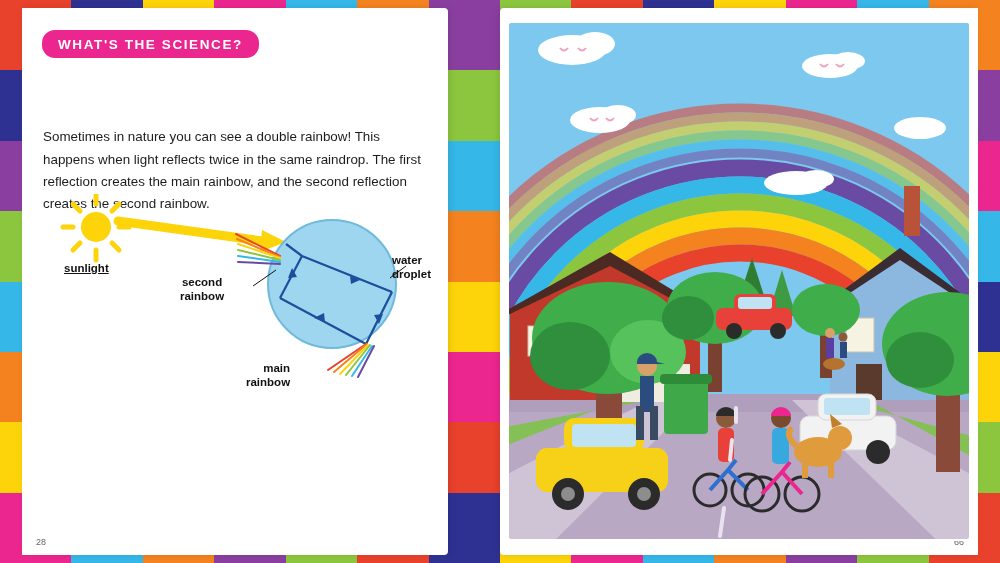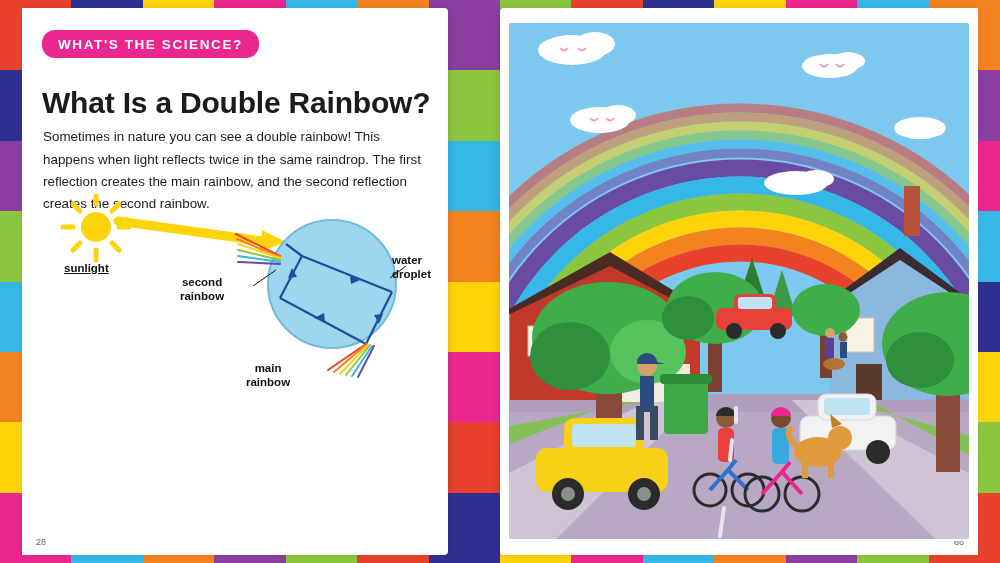--- a/index.html
+++ b/index.html
@@ -127,21 +127,21 @@
     position: absolute;
     font-size: 11.5px;
     font-weight: bold;
     color: #111;
     line-height: 1.2;
     text-align: center;
   }
   .dl-sun   { left: 24px;  top: 68px; text-decoration: underline; }
   .dl-second{ left: 140px; top: 82px; text-align: center; }
   .dl-water { left: 352px; top: 60px; text-align: left; }
-  .dl-main  { left: 206px; top: 168px; }
+  .dl-main  { left: 206px; top: 168px; text-align: right; }
 
   
   .illo {
     position: absolute;
     left: 500px;
     top: 8px;
     width: 478px;
     height: 547px;
   }
   .illo svg { display: block; }
@@ -263,21 +263,20 @@
       <i style="background: rgb(244, 130, 31);"></i>
       <i style="background: rgb(138, 63, 160);"></i>
       <i style="background: rgb(140, 198, 62);"></i>
       <i style="background: rgb(232, 65, 44);"></i>
     </div>
 
   <div class="page page-left">
 
     <div class="eyebrow">WHAT'S THE SCIENCE?</div>
 
-    <h1 class="headline">What Is a Double Rainbow?</h1>
 
     <p class="body-top">Sometimes in nature you can see a double rainbow! This happens when light reflects twice in the same raindrop. The first reflection creates the main rainbow, and the second reflection creates the second rainbow.</p>
 
     <div class="diagram">
       <svg width="432" height="212" viewBox="0 0 432 212">
 
         <g>
           <g stroke="#fdd40a" stroke-width="5" stroke-linecap="round">
             <line x1="56" y1="10" x2="56" y2="0"></line>
             <line x1="56" y1="56" x2="56" y2="66"></line>

